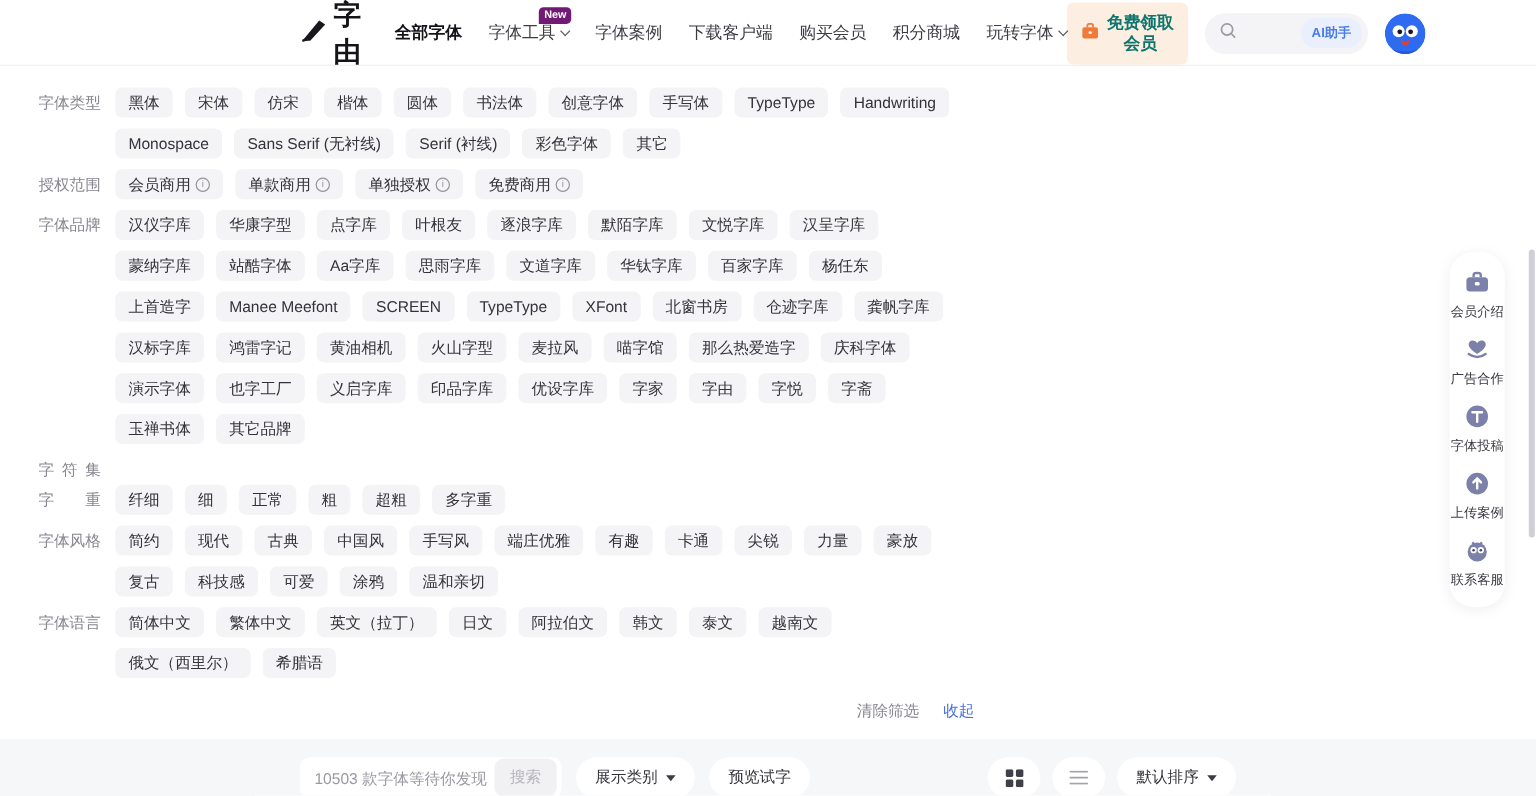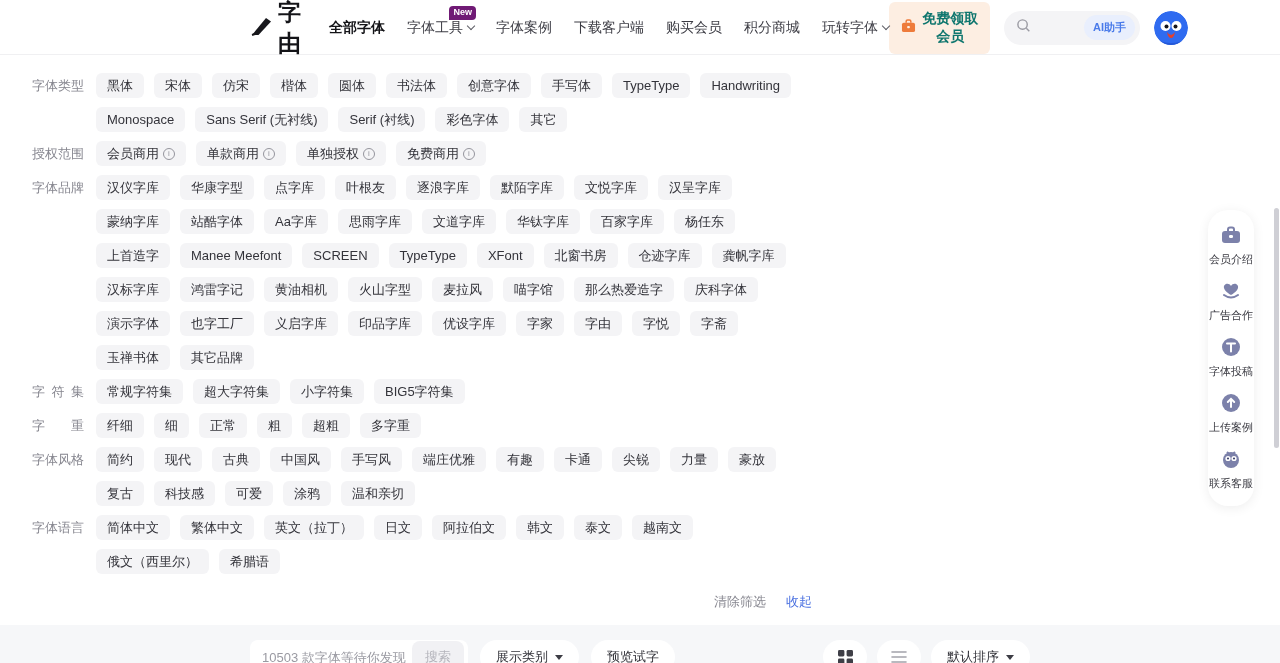--- a/index.html
+++ b/index.html
@@ -187,26 +187,20 @@
           <button class="tag">字家</button>
           <button class="tag">字由</button>
           <button class="tag">字悦</button>
           <button class="tag">字斋</button>
           <button class="tag">玉禅书体</button>
           <button class="tag">其它品牌</button>
         </div>
       </div>
       <div class="filter-row">
         <span class="filter-label">字符集</span>
-        <div class="filter-tags">
-          <button class="tag">常规字符集</button>
-          <button class="tag">超大字符集</button>
-          <button class="tag">小字符集</button>
-          <button class="tag">BIG5字符集</button>
-        </div>
       </div>
       <div class="filter-row">
         <span class="filter-label">字重</span>
         <div class="filter-tags">
           <button class="tag">纤细</button>
           <button class="tag">细</button>
           <button class="tag">正常</button>
           <button class="tag">粗</button>
           <button class="tag">超粗</button>
           <button class="tag">多字重</button>

